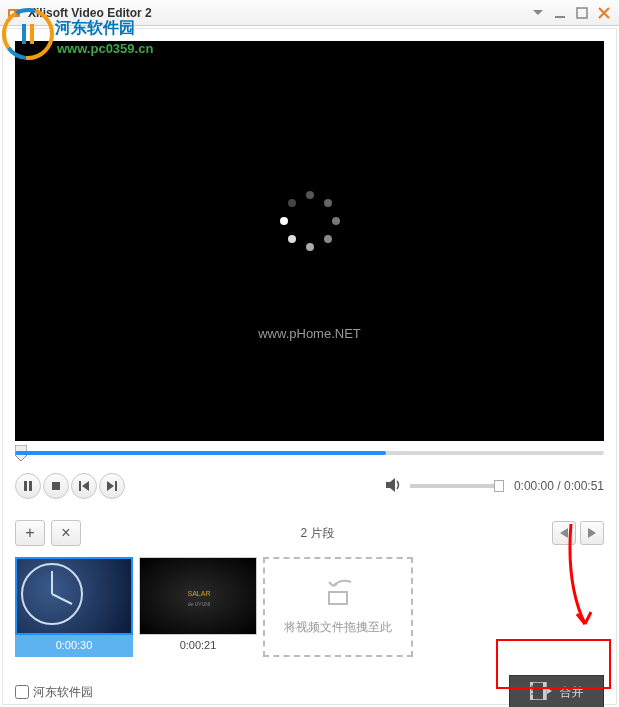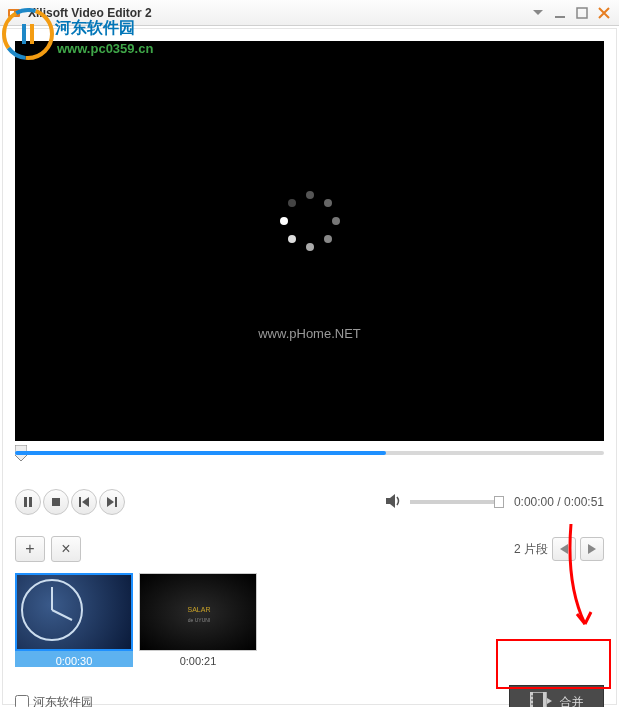--- a/index.html
+++ b/index.html
@@ -20,31 +20,31 @@
 .video-area { width: 100%; height: 400px; background: #000; position: relative; display: flex; align-items: center; justify-content: center; text-align: center; }
 .spinner { position: relative; width: 60px; height: 60px; top: -20px; }
 .spinner .dot { position: absolute; width: 8px; height: 8px; border-radius: 50%; background: #888; }
 .video-url { position: absolute; bottom: 100px; color: #999; font-size: 13px; }
 
 .progress-row { margin-top: 4px; height: 16px; position: relative; }
 .progress-track { height: 4px; background: #d8d8d8; border-radius: 2px; position: relative; top: 6px; }
 .progress-fill { height: 100%; background: #1e90ff; width: 63%; border-radius: 2px; }
 .progress-thumb { position: absolute; top: 0; left: 0; width: 12px; height: 16px; }
 
-.controls-row { display: flex; align-items: center; margin-top: 28px; gap: 2px; text-align: center; }
+.controls-row { display: flex; align-items: center; margin-top: 12px; gap: 2px; text-align: center; }
 .ctrl-btn { width: 26px; height: 26px; border-radius: 50%; background: linear-gradient(#fcfcfc,#eaeaea); border: 1px solid #c8c8c8; display: flex; align-items: center; justify-content: center; cursor: pointer; }
 .controls-row .spacer { flex: 1; }
 .vol-icon { margin-right: 6px; }
 .vol-track { width: 90px; height: 4px; background: #d0d0d0; position: relative; margin-right: 12px; }
 .vol-thumb { position: absolute; right: -4px; top: -4px; width: 10px; height: 12px; background: #fff; border: 1px solid #aaa; }
 .time-text { color: #555; font-size: 12px; }
 
 .clips-bar { margin-top: 18px; display: flex; align-items: center; height: 32px; }
 .sq-btn { width: 30px; height: 26px; border: 1px solid #c5c5c5; background: linear-gradient(#fcfcfc,#ececec); border-radius: 3px; display: flex; align-items: center; justify-content: center; cursor: pointer; margin-right: 6px; font-size: 16px; color: #555; }
-.clips-label { flex: 1; text-align: right; color: #555; }
+.clips-label { flex: 1; text-align: center; color: #555; }
 .nav-btn { width: 24px; height: 24px; border: 1px solid #c5c5c5; border-radius: 3px; background: linear-gradient(#fcfcfc,#ececec); display: flex; align-items: center; justify-content: center; cursor: pointer; margin-left: 4px; }
 
 .thumbs-row { display: flex; gap: 6px; margin-top: 8px; }
 .thumb { width: 118px; }
 .thumb-img { width: 118px; height: 78px; border: 1px solid #ccc; position: relative; }
 .thumb.selected .thumb-img { border: 2px solid #1e90ff; }
 .thumb.selected { background: #5db2f0; }
 .thumb-time { text-align: center; font-size: 11px; color: #444; margin-top: 4px; }
 .thumb.selected .thumb-time { color: #fff; }
 
@@ -195,20 +195,27 @@
       <div class="thumb-time">0:00:30</div>
     </div>
     <div class="thumb">
       <div class="thumb-img" style="background:radial-gradient(ellipse at center, #2a2a2a, #000);">
         <svg width="118" height="78" style="position:absolute;top:0;left:0">
             <text x="59" y="38" fill="#c9a227" font-size="7" text-anchor="middle">SALAR</text>
             <text x="59" y="48" fill="#888" font-size="5" text-anchor="middle">de UYUNI</text>
           </svg>
       </div>
       <div class="thumb-time">0:00:21</div>
+    </div>
+    <div class="drop-zone">
+      <span><svg width="34" height="28">
+            <path d="M30 4 Q20 0 12 8 M12 8 L8 4 M12 8 L16 6" fill="none" stroke="#bbb" stroke-width="2"></path>
+            <rect x="8" y="14" width="18" height="12" fill="none" stroke="#bbb" stroke-width="2"></rect>
+          </svg></span>
+      <span>将视频文件拖拽至此</span>
     </div>
   </div>
 
   <div class="bottom-row">
     <label class="checkbox-wrap">
       <input type="checkbox" style="">
       <span>河东软件园</span>
     </label>
     <div class="spacer"></div>
     <div class="merge-btn">

